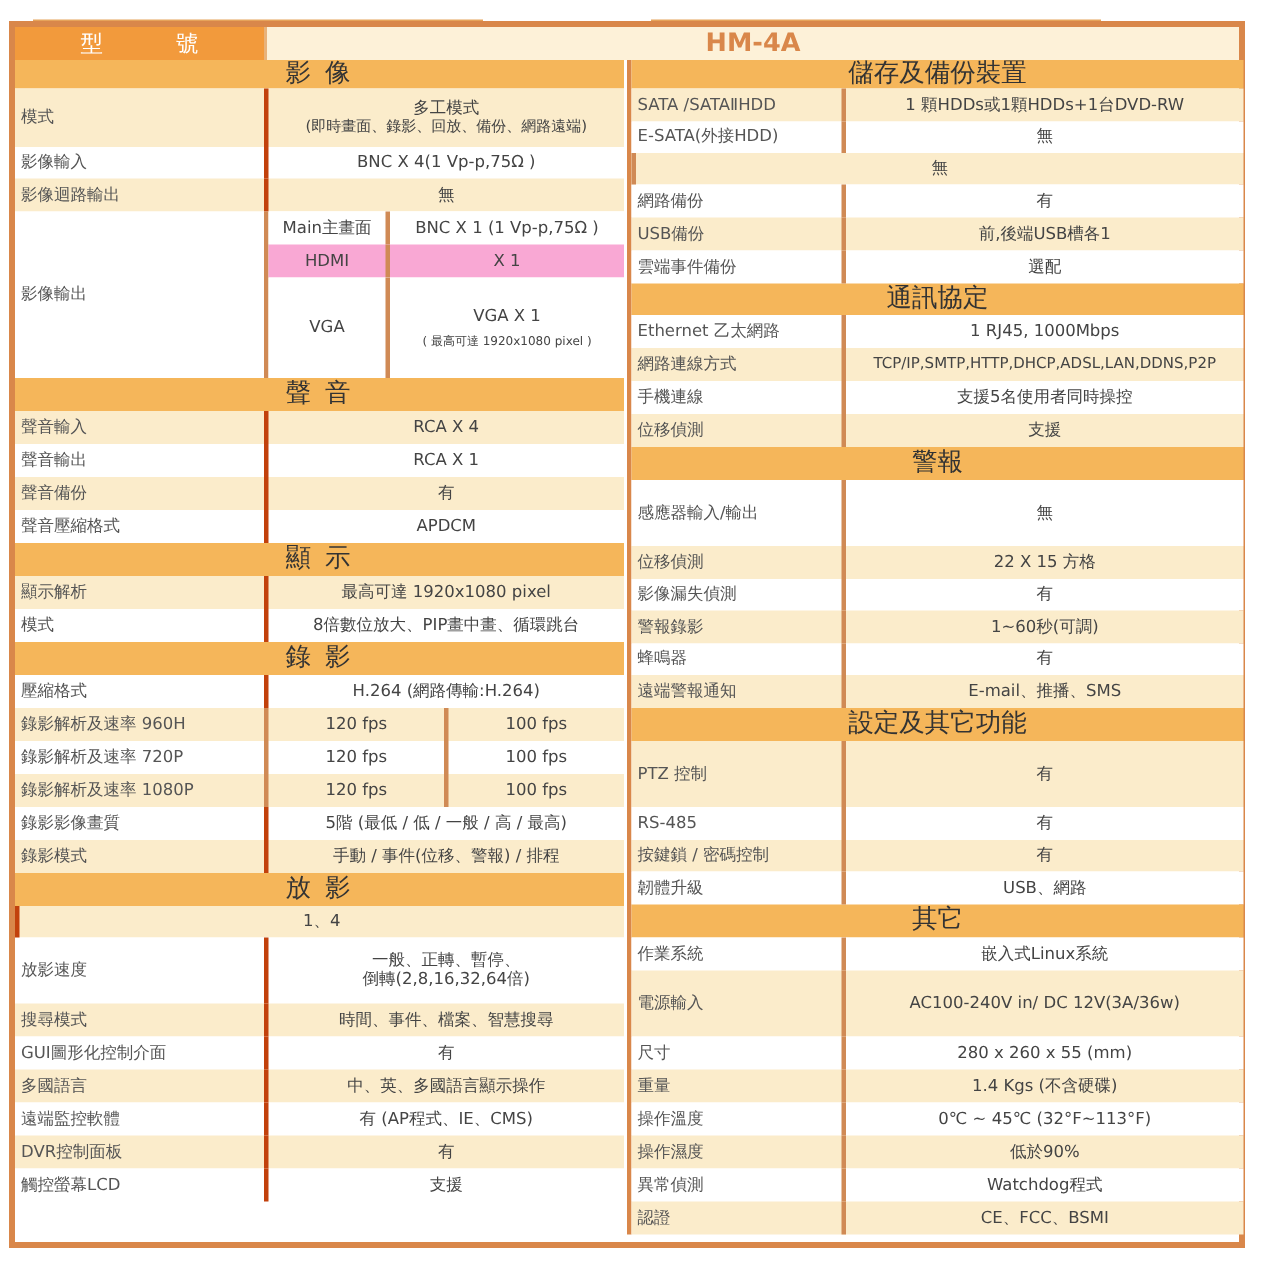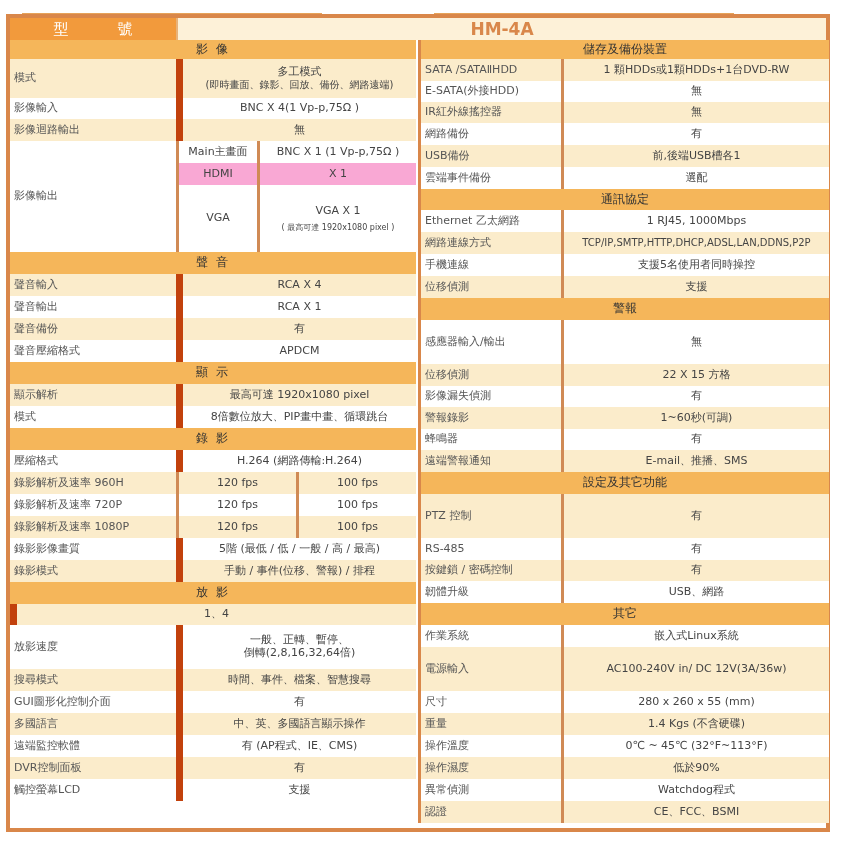--- a/index.html
+++ b/index.html
@@ -7,26 +7,26 @@
   .sheet{position:absolute;left:6px;top:14px;width:824px;height:818px;border:4px solid #d9874a;box-sizing:border-box;background:#fff;}
   .topbar{position:absolute;left:22px;top:13px;width:300px;height:3px;background:#e6a35a;}
   .topbar2{position:absolute;left:434px;top:13px;width:300px;height:3px;background:#e6a35a;}
   .title-row{position:absolute;left:0;top:0;width:816px;height:22px;display:flex;}
   .model-label{width:166px;height:22px;background:#f29a3c;color:#fff;font-size:15px;display:flex;align-items:center;justify-content:center;letter-spacing:22px;padding-left:22px;box-sizing:border-box;}
   .model-value{flex:1;height:22px;background:#fdf1d8;color:#d9874a;font-size:17px;font-weight:bold;display:flex;align-items:center;justify-content:center;border-left:2px solid #e8b27a;}
   .col{position:absolute;top:22px;}
   .col.left{left:0;width:406px;}
   .col.right{left:408px;width:408px;border-left:3px solid #d9874a;}
   .row{display:flex;font-size:11px;line-height:1.15;box-sizing:border-box;}
-  .row.sec{background:#f5b65a;justify-content:center;align-items:center;color:#333;font-size:12px;}
+  .row.sec{background:#f5b65a;justify-content:center;align-items:center;color:#333;font-size:17px;}
   .row.sec.wide{letter-spacing:2px;}
   .row.odd{background:#fbeccb;}
   .row.even{background:#ffffff;}
   .lbl{display:flex;align-items:center;padding-left:4px;box-sizing:border-box;color:#555;}
-  .val{flex:1;display:flex;flex-direction:column;align-items:center;justify-content:center;text-align:center;box-sizing:border-box;border-left:7px solid #c2410c;color:#444;}
+  .val{flex:1;display:flex;flex-direction:column;align-items:center;justify-content:center;text-align:center;box-sizing:border-box;border-left:3px solid #c2410c;color:#444;}
   .left .lbl{width:166px;}
   .right .lbl{width:140px;}
   .right .val{border-left:3px solid #d08a55;}
   .split{flex:1;display:flex;border-left:3px solid #d08a55;}
   .split .half{flex:1;display:flex;align-items:center;justify-content:center;color:#444;}
   .split .half + .half{border-left:3px solid #d08a55;}
   .sub-grid{flex:1;display:flex;flex-direction:column;border-left:3px solid #d08a55;}
   .sub-row{display:flex;}
   .sub-k{width:78px;display:flex;align-items:center;justify-content:center;color:#444;}
   .sub-v{flex:1;display:flex;flex-direction:column;align-items:center;justify-content:center;border-left:3px solid #d08a55;color:#444;}
@@ -187,21 +187,20 @@
     <div class="row sec" style="height:19px">儲存及備份裝置</div>
     <div class="row odd" style="height:22px">
       <div class="lbl">SATA /SATAⅡHDD</div>
       <div class="val">1 顆HDDs或1顆HDDs+1台DVD-RW</div>
     </div>
     <div class="row even" style="height:21px">
       <div class="lbl">E-SATA(外接HDD)</div>
       <div class="val">無</div>
     </div>
     <div class="row odd" style="height:21px">
-      <div class="lbl">IR紅外線搖控器</div>
       <div class="val">無</div>
     </div>
     <div class="row even" style="height:22px">
       <div class="lbl">網路備份</div>
       <div class="val">有</div>
     </div>
     <div class="row odd" style="height:22px">
       <div class="lbl">USB備份</div>
       <div class="val">前,後端USB槽各1</div>
     </div>

